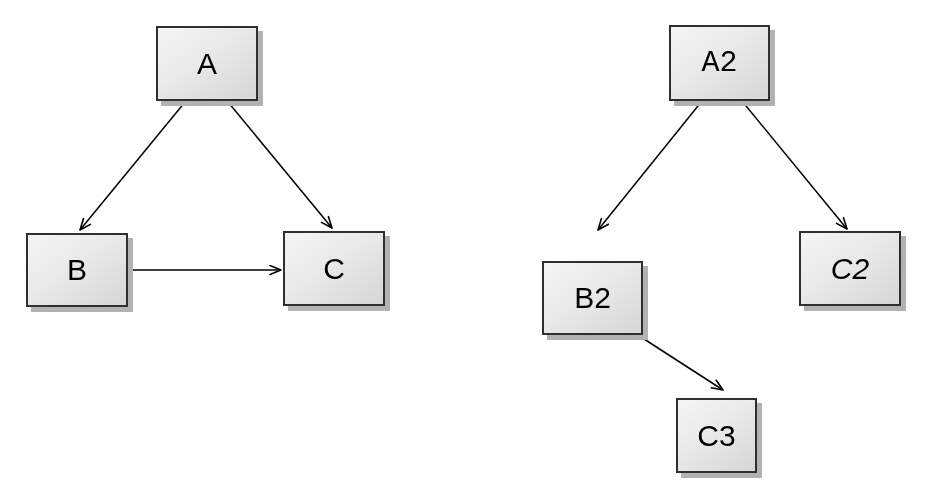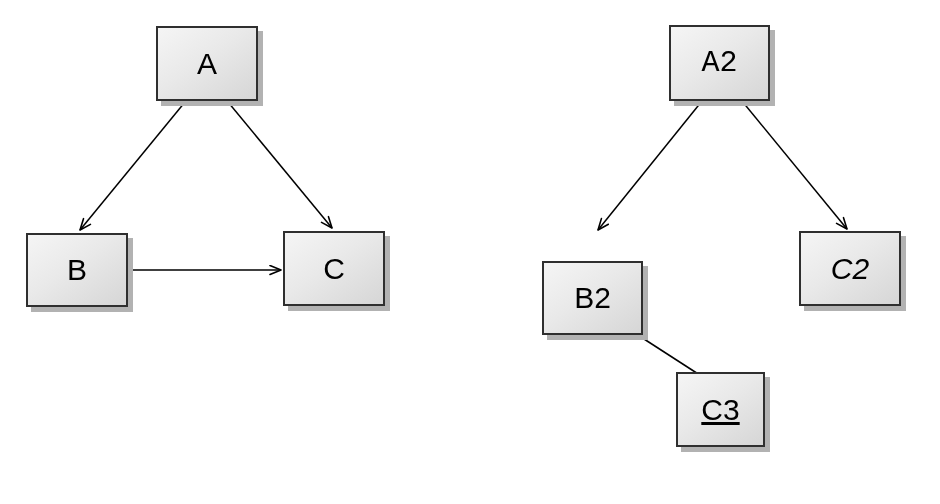--- a/index.html
+++ b/index.html
@@ -70,17 +70,17 @@
       </div>
       <div class="node" style="left: 669px; top: 25px; width: 101px; height: 76px; font-family: Liberation Mono, monospace;">
         <span class="node-label">A2</span>
       </div>
       <div class="node" style="left: 542px; top: 233px; width: 101px; height: 74px; margin-top: 28px;">
         <span class="node-label">B2</span>
       </div>
       <div class="node" style="left: 799px; top: 231px; width: 102px; height: 75px; font-style: italic;">
         <span class="node-label">C2</span>
       </div>
-      <div class="node" style="left: 676px; top: 372px; width: 89px; height: 75px; text-decoration: underline;">
+      <div class="node" style="left: 676px; top: 398px; width: 81px; height: 75px;">
         <span class="node-label">C3</span>
       </div>
     </div>
 </div>
 
 </body></html>

